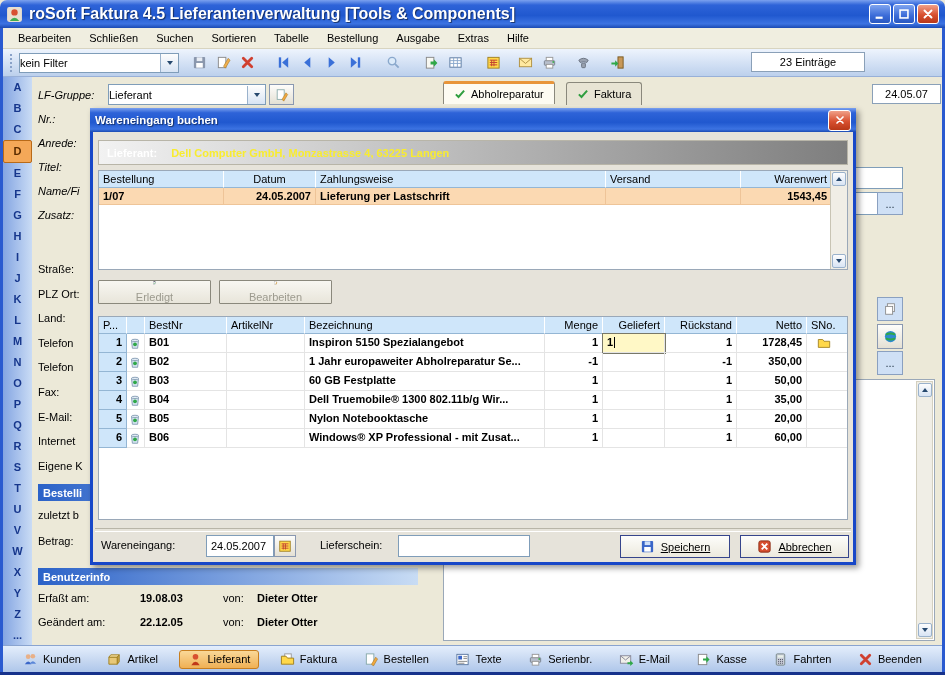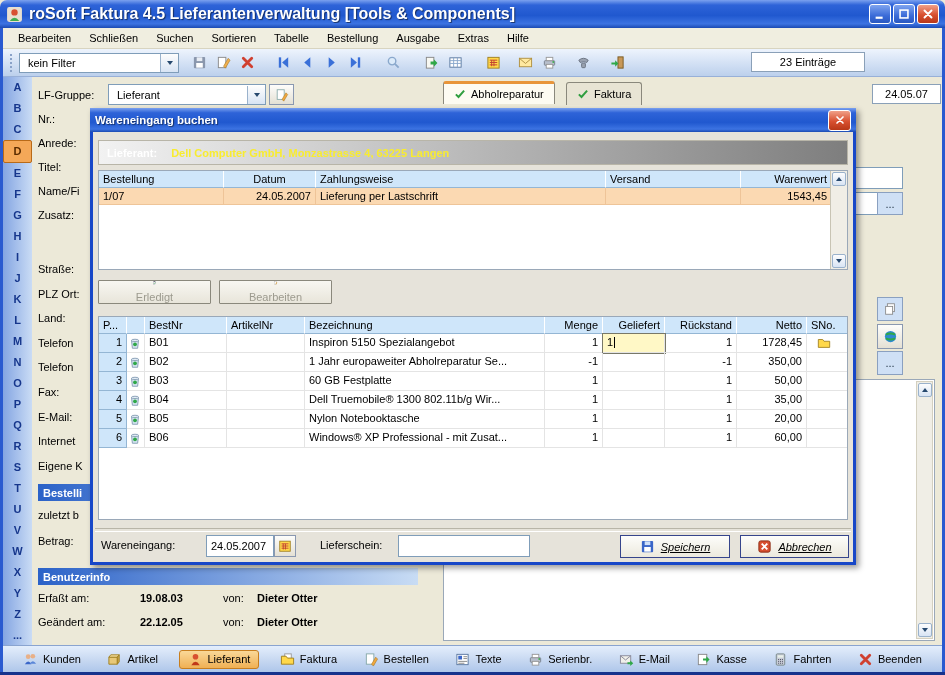--- a/index.html
+++ b/index.html
@@ -27,21 +27,21 @@
 
   .menubar{left:3px;top:28px;width:939px;height:21px;background:#f0eee0;border-bottom:1px solid #d8d4c0;
     display:flex;align-items:center;padding-left:6px;box-sizing:border-box;}
   .mitem{padding:2px 9px;cursor:default;}
 
   .toolbar{left:3px;top:49px;width:939px;height:28px;
     background:linear-gradient(180deg,#eef4fd 0%,#d2e0f4 55%,#bcd0ec 100%);
     border-bottom:1px solid #98b0d8;display:flex;align-items:center;box-sizing:border-box;padding-left:3px;}
   .grip{width:3px;height:18px;border-left:2px dotted #8aa2c8;margin:0 4px;}
   .combo{width:160px;height:20px;background:#fff;border:1px solid #7f9db9;display:flex;align-items:center;box-sizing:border-box;}
-  .combo .val{flex:1;padding-left:8px;}
+  .combo .val{flex:1;padding-left:0;}
   .combo .dbtn{width:17px;height:18px;background:linear-gradient(180deg,#fdfdfd,#d8e4f4);border-left:1px solid #9ab2cc;
     display:flex;align-items:center;justify-content:center;}
   .tri-d{width:0;height:0;border-left:3.5px solid transparent;border-right:3.5px solid transparent;border-top:4.5px solid #26486e;}
   .tri-u{width:0;height:0;border-left:3.5px solid transparent;border-right:3.5px solid transparent;border-bottom:4.5px solid #26486e;}
   .tbtn{width:24px;height:24px;display:flex;align-items:center;justify-content:center;border-radius:2px;}
   .statbox{height:20px;background:#fff;border:1px solid #8aa0b8;display:flex;align-items:center;justify-content:center;box-sizing:border-box;}
 
   
   .alpha{left:3px;top:77px;width:29px;height:568px;background:linear-gradient(90deg,#84a5e2,#cadcf5);
     display:flex;flex-direction:column;}
@@ -85,34 +85,34 @@
     background:linear-gradient(180deg,#f0a088,#d85030 55%,#b83818);display:flex;align-items:center;justify-content:center;}
   .band{position:absolute;left:5px;top:32px;width:750px;height:25px;
     background:linear-gradient(90deg,#f2f2f2,#7e7e7e);display:flex;align-items:center;border:1px solid #b8b5a8;box-sizing:border-box;}
   .band .l{color:#fff;font-weight:bold;margin-left:8px;}
   .band .v{color:#f8ec30;font-weight:bold;margin-left:14px;}
 
   .grid{position:absolute;background:#fff;border:1px solid #9aa8b8;box-sizing:border-box;}
   .hrow{display:flex;background:#cfe6fa;}
   .hcell{border-right:1px solid #fff;border-bottom:1px solid #94b6d4;padding:2px 4px;box-sizing:border-box;
     white-space:nowrap;overflow:hidden;}
-  .drow{display:flex;}
+  .drow{display:flex;font-weight:bold;}
   .dcell{padding:2px 4px;box-sizing:border-box;white-space:nowrap;overflow:hidden;border-right:1px solid #e4e4e4;
     border-bottom:1px solid #e4e4e4;}
   .num{text-align:right;}
   .peach{background:#fbd9b2;}
   .peach .dcell{border-right:1px solid #eec498;border-bottom:1px solid #eec498;}
   .rownum{background:#cfe6fa;border-right:1px solid #94b6d4 !important;border-bottom:1px solid #94b6d4 !important;text-align:right;}
   .gelcell{background:#fff8c6;outline:1px solid #787868;}
   .caret{display:inline-block;width:1px;height:11px;background:#000;vertical-align:-2px;margin-left:1px;}
 
   .dbtn2{position:absolute;height:24px;background:linear-gradient(180deg,#f8f7f2,#e8e5da);border:1px solid #8a887c;
     display:flex;align-items:center;gap:6px;box-sizing:border-box;color:#9c9a8e;border-radius:1px;flex-direction:column;}
   .dbtn3{position:absolute;height:23px;background:linear-gradient(180deg,#fdfdfb,#ece9dd);border:1px solid #36458c;
-    display:flex;align-items:center;justify-content:center;gap:6px;box-sizing:border-box;color:#000;font-style:italic;}
+    display:flex;align-items:center;justify-content:center;gap:6px;box-sizing:border-box;color:#000;}
   .u{text-decoration:underline;}
   .sep{position:absolute;left:2px;width:756px;height:2px;border-top:1px solid #b8b5a8;border-bottom:1px solid #fff;}
 </style>
 </head>
 <body>
 
 <svg width="0" height="0" style="position:absolute">
   <defs>
     <symbol id="i-app" viewBox="0 0 16 16">
         <rect x="1" y="1" width="14" height="14" rx="2" fill="#e8e0d0"></rect>
@@ -437,21 +437,21 @@
       <span class="letter">T</span>
       <span class="letter">U</span>
       <span class="letter">V</span>
       <span class="letter">W</span>
       <span class="letter">X</span>
       <span class="letter">Y</span>
       <span class="letter">Z</span>
       <span class="letter">...</span>
     </div>
 
-  <div class="abs lab-col" style="left:38px;top:84px;width:68px;">
+  <div class="abs lab-col" style="left:38px;top:84px;width:68px;font-style:italic;">
 
   <span class="flabel">LF-Gruppe:</span>
       <span class="flabel">Nr.:</span>
       <span class="flabel">Anrede:</span>
       <span class="flabel">Titel:</span>
       <span class="flabel">Name/Fi</span>
       <span class="flabel">Zusatz:</span>
     </div>
   <div class="abs lab-col lab-col2" style="left:38px;top:258px;width:68px;">
 

